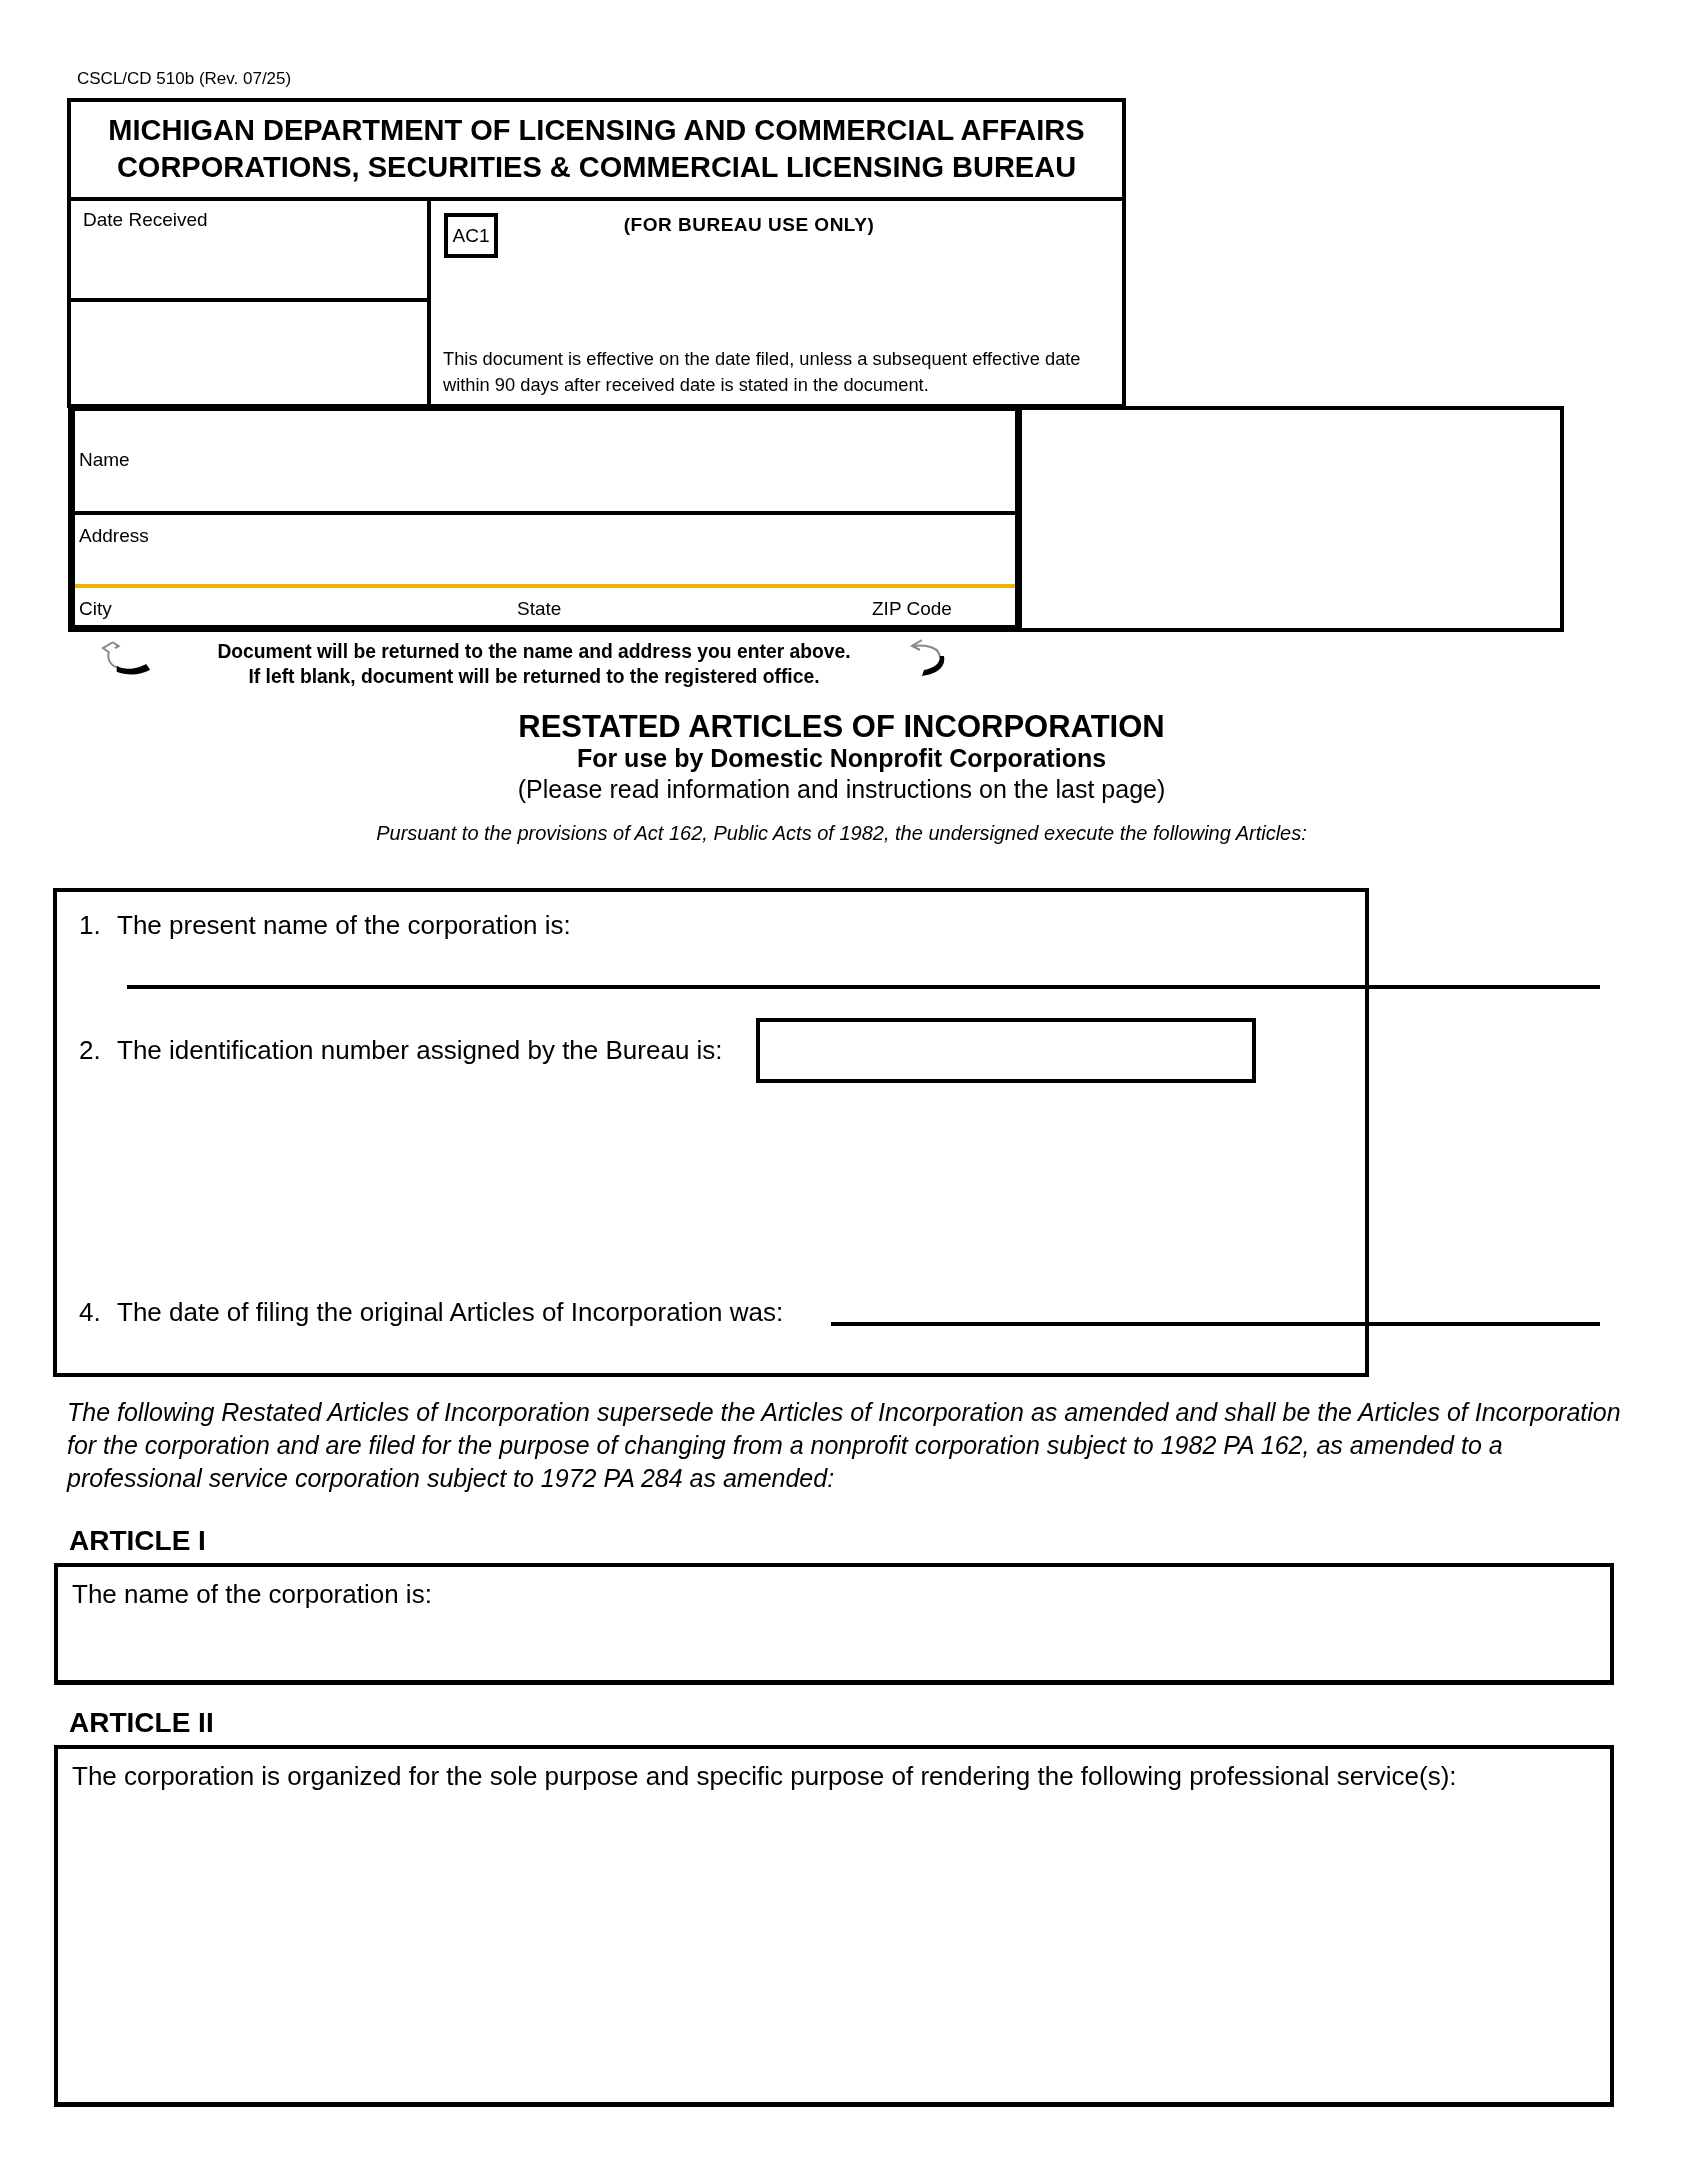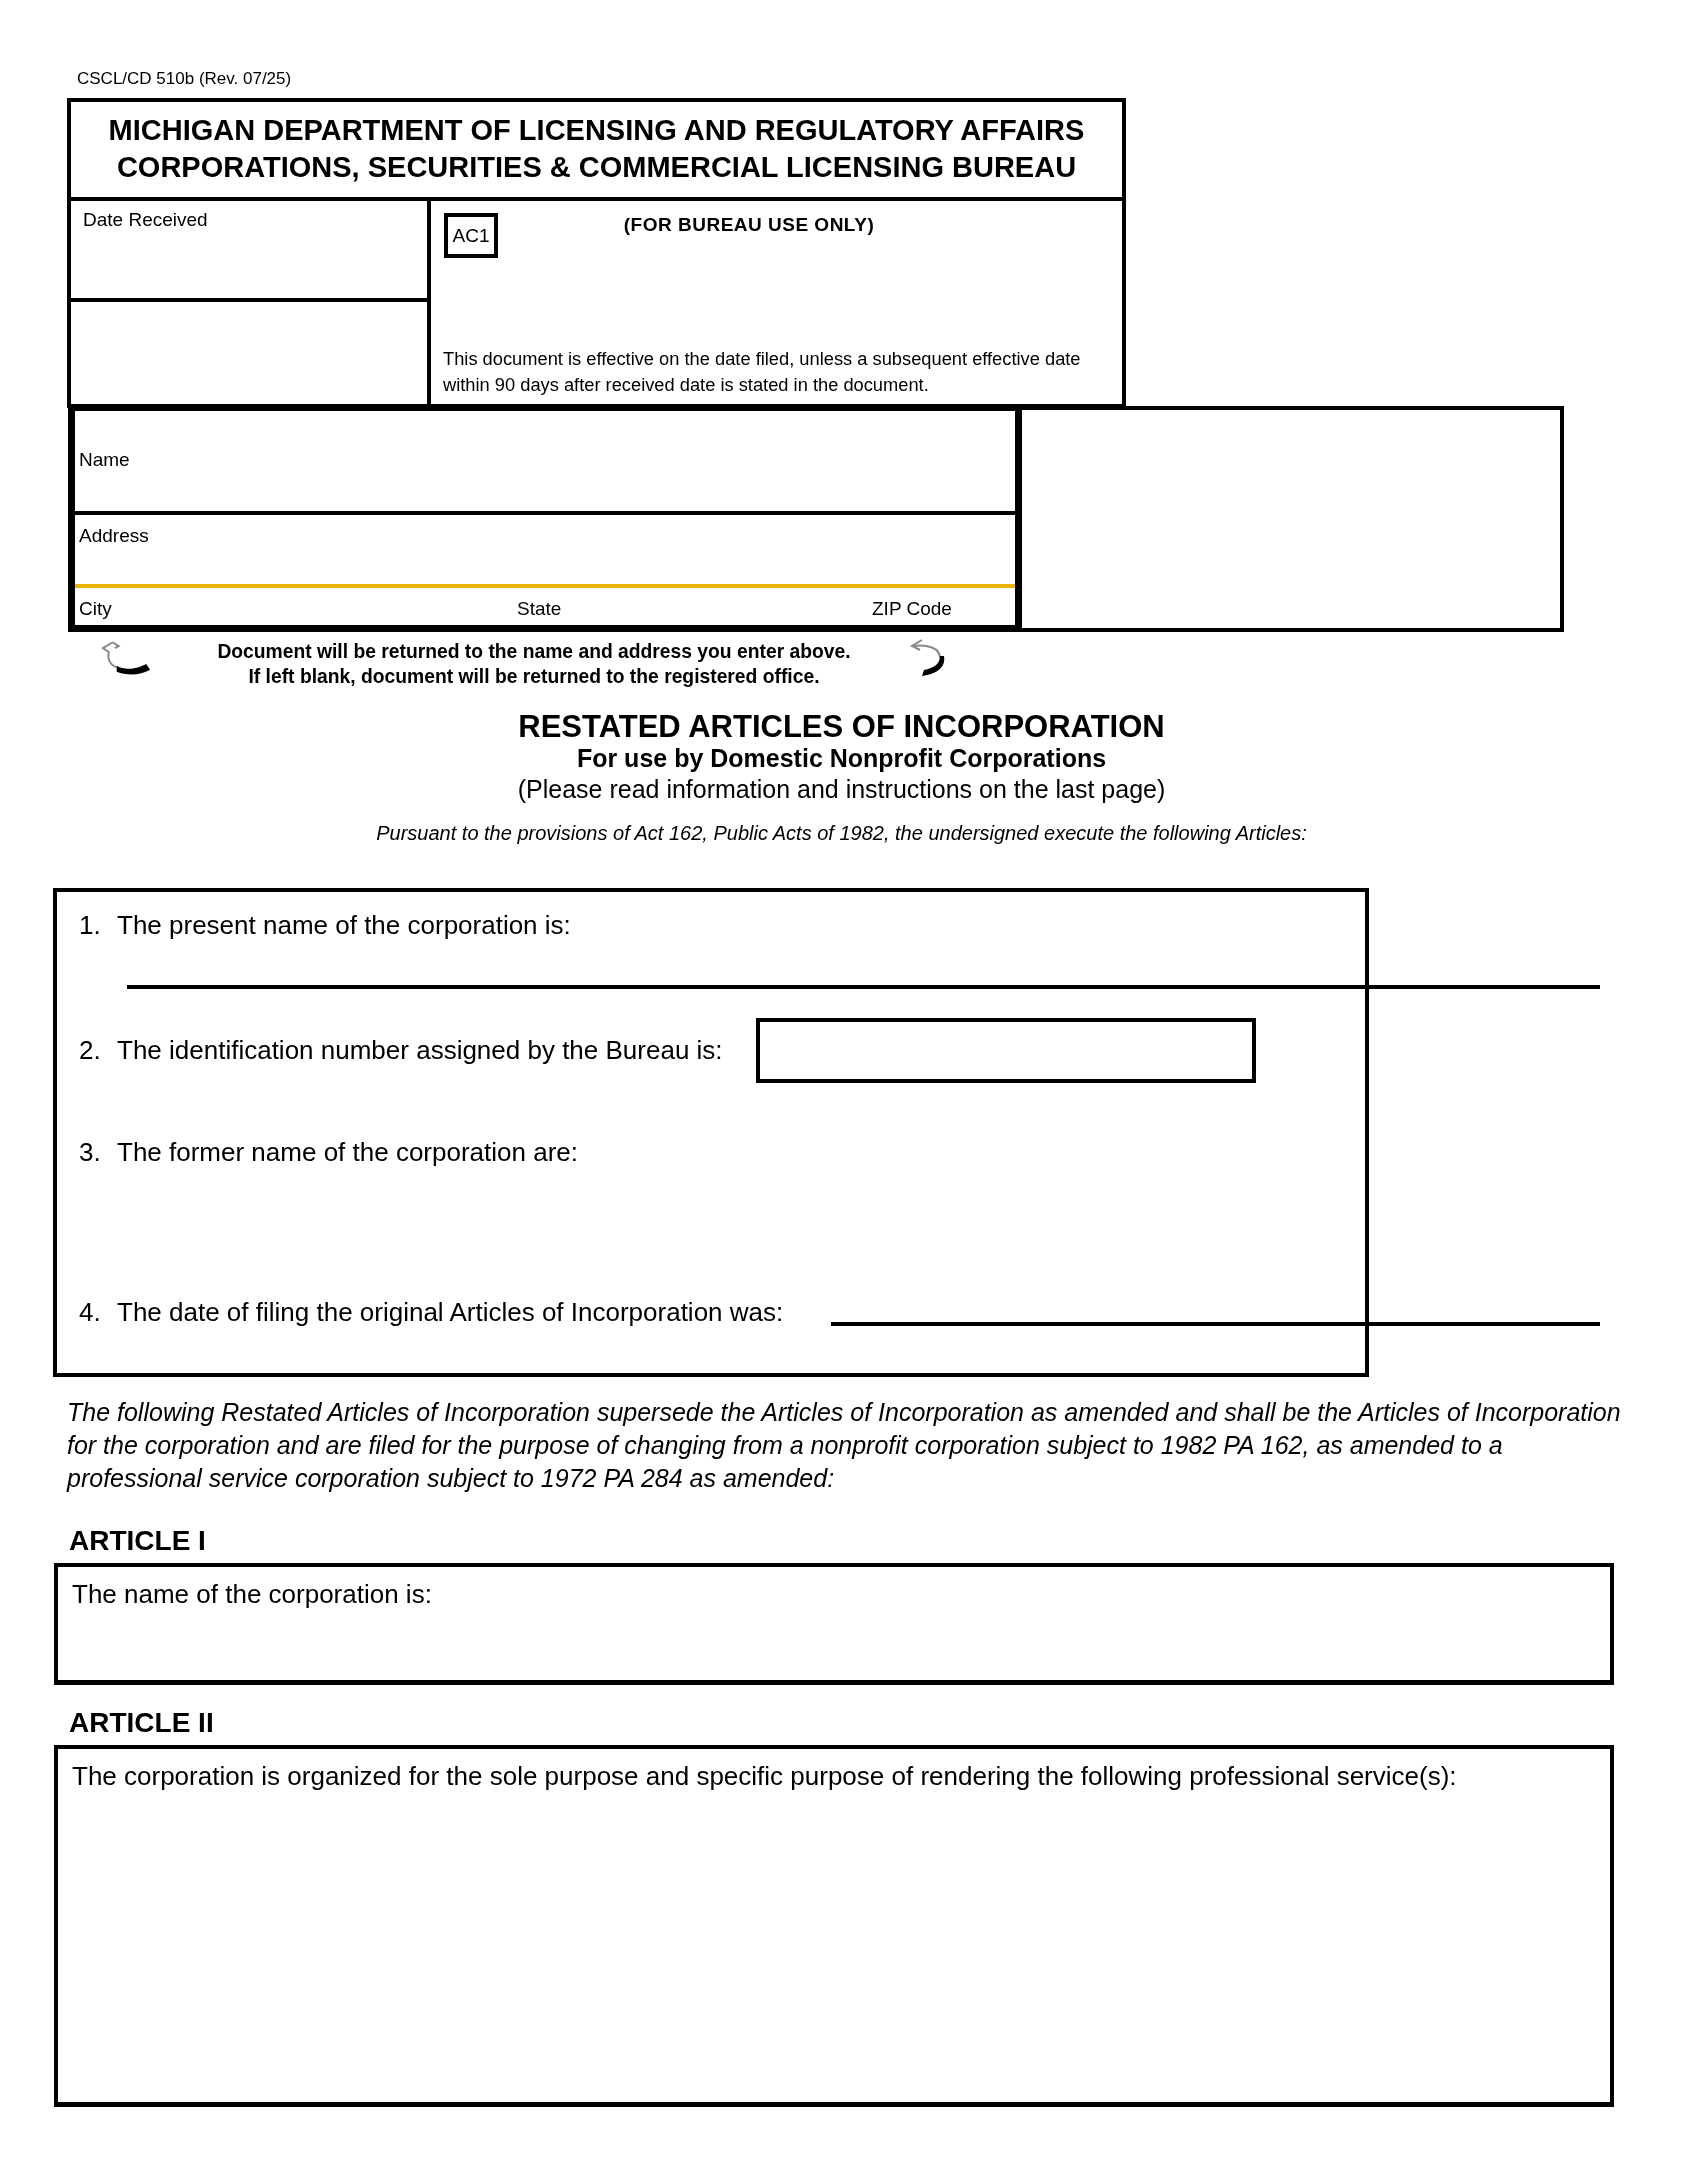--- a/index.html
+++ b/index.html
@@ -55,21 +55,21 @@
   .article-box { left: 54px; width: 1560px; border: 4px solid #000; border-bottom-width: 5px; box-sizing: border-box; }
   .article-text { position: absolute; left: 14px; top: 12px; font-size: 26px; white-space: nowrap; }
 </style>
 </head>
 <body>
 
 <div class="abs form-id">CSCL/CD 510b (Rev. 07/25)</div>
 
 <div class="abs hdr-box">
   <div class="hdr-title">
-    <div>MICHIGAN DEPARTMENT OF LICENSING AND REGULATORY AFFAIRS</div>
+    <div>MICHIGAN DEPARTMENT OF LICENSING AND COMMERCIAL AFFAIRS</div>
     <div>CORPORATIONS, SECURITIES &amp; COMMERCIAL LICENSING BUREAU</div>
   </div>
   <div class="hdr-divider"></div>
   <div class="col-divider"></div>
   <div class="left-divider"></div>
   <div class="date-received">Date Received</div>
   <div class="ac1">
       <span>AC1</span>
     </div>
   <div class="bureau-use">(FOR BUREAU USE ONLY)</div>
@@ -119,23 +119,20 @@
   <div class="item-text" style="top:18px;">
     <span class="item-num">1.</span><span>The present name of the corporation is:</span>
   </div>
   <div class="line-1"></div>
 
   <div class="item-text" style="top:143px;">
     <span class="item-num">2.</span><span>The identification number assigned by the Bureau is:</span>
   </div>
   <div class="id-input"></div>
 
-  <div class="item-text" style="top:245px;">
-    <span class="item-num">3.</span><span>The former name of the corporation are:</span>
-  </div>
 
   <div class="item-text" style="top:405px;">
     <span class="item-num">4.</span><span>The date of filing the original  Articles of Incorporation was:</span>
   </div>
   <div class="line-4"></div>
 </div>
 
 <div class="abs supersede">The following Restated Articles of Incorporation supersede the Articles of Incorporation as amended and shall be the Articles of Incorporation for the corporation and are filed for the purpose of changing from a nonprofit corporation subject to 1982 PA 162, as amended to a professional service corporation subject to 1972 PA 284 as amended:</div>
 
 <div class="abs article-head" style="top:1525px;">ARTICLE I</div>

